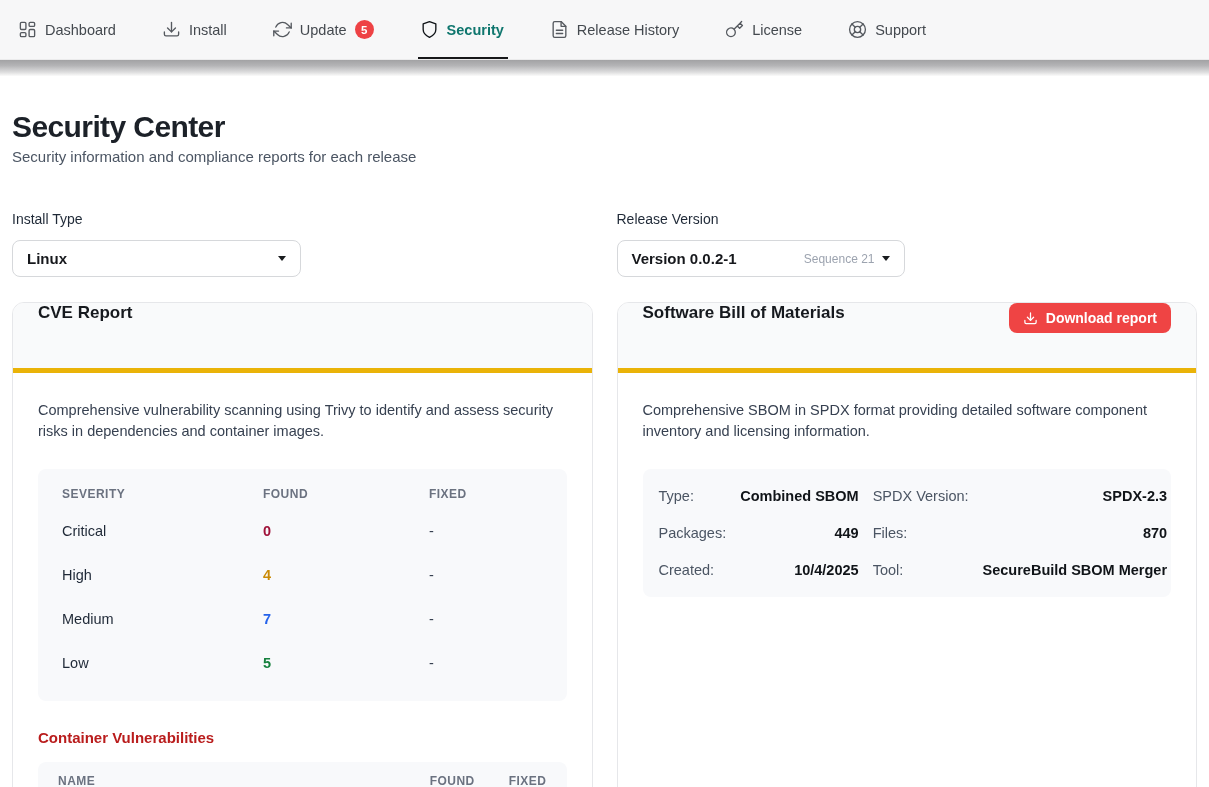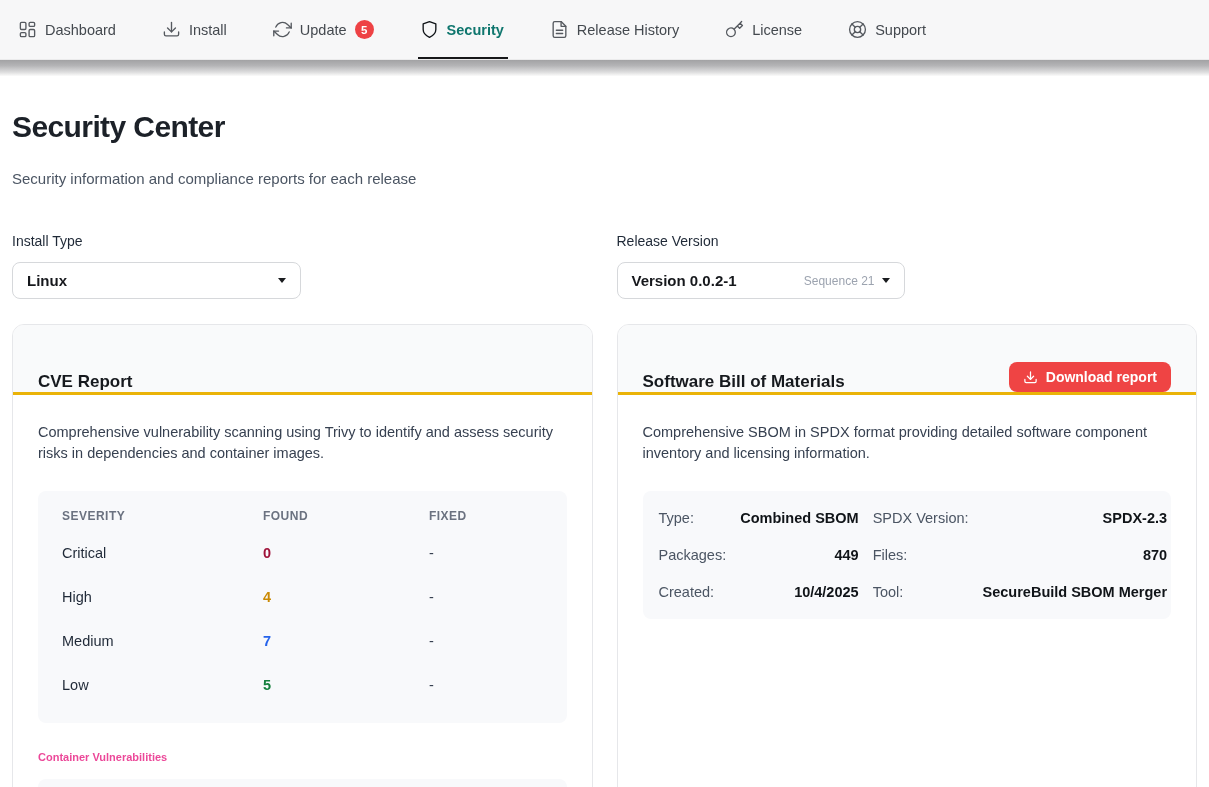--- a/index.html
+++ b/index.html
@@ -56,21 +56,21 @@
 
   
   .nav-shadow {
     height: 16px;
     background: linear-gradient(180deg, #a2a2a4 0%, #b4b4b6 35%, #dcdcdd 75%, #fbfbfb 100%);
   }
 
   
   .content { padding: 34px 12px 0 12px; }
   .page-title { font-size: 30px; font-weight: 700; letter-spacing: -0.02em; color: #1c2128; }
-  .page-subtitle { margin-top: 26px; font-size: 15px; color: #4b5563; }
+  .page-subtitle { margin-top: 4px; font-size: 15px; color: #4b5563; }
 
   .filters {
     margin-top: 46px;
     display: grid;
     grid-template-columns: 1fr 1fr;
     gap: 24px;
   }
   .filter-label { font-size: 14px; font-weight: 500; color: #1f2937; margin-bottom: 13px; }
   .select {
     width: 289px; height: 37px;
@@ -102,23 +102,23 @@
   .card {
     border: 1px solid #e6e7ea;
     border-radius: 12px;
     background: #fff;
     height: 700px;
     overflow: hidden;
   }
   .card-header {
     height: 70px;
     background: #f9fafb;
-    border-bottom: 3px solid #eab308;
+    border-bottom: 5px solid #eab308;
     display: flex;
-    align-items: flex-end;
+    align-items: flex-start;
     justify-content: space-between;
     padding: 0 25px;
   }
   .card-title { font-size: 17px; font-weight: 600; color: #16191e; }
   .card-body { padding: 27px 25px; }
   .card-desc { font-size: 14.5px; line-height: 1.48; color: #374151; margin-bottom: 26px; }
 
   
   .sev-table {
     background: #f8f9fb;
@@ -135,21 +135,21 @@
     font-size: 12px;
     font-weight: 600;
     letter-spacing: 0.04em;
     color: #6b7280;
   }
   .sev-row { padding: 14px 0; }
   .sev-name { font-size: 14.5px; color: #1f2937; }
   .sev-found { font-size: 14.5px; font-weight: 700; }
   .sev-fixed { font-size: 14.5px; color: #374151; }
 
-  .sub-title { margin-top: 28px; font-size: 11px; font-weight: 600; color: #ec4899; margin-bottom: 16px; }
+  .sub-title { margin-top: 28px; font-size: 15px; font-weight: 600; color: #b91c1c; margin-bottom: 16px; }
   .cv-table-head {
     background: #f8f9fb;
     border-radius: 8px 8px 0 0;
     display: grid;
     grid-template-columns: 1fr auto auto;
     column-gap: 34px;
     padding: 12px 20px;
     align-items: center;
   }
 

